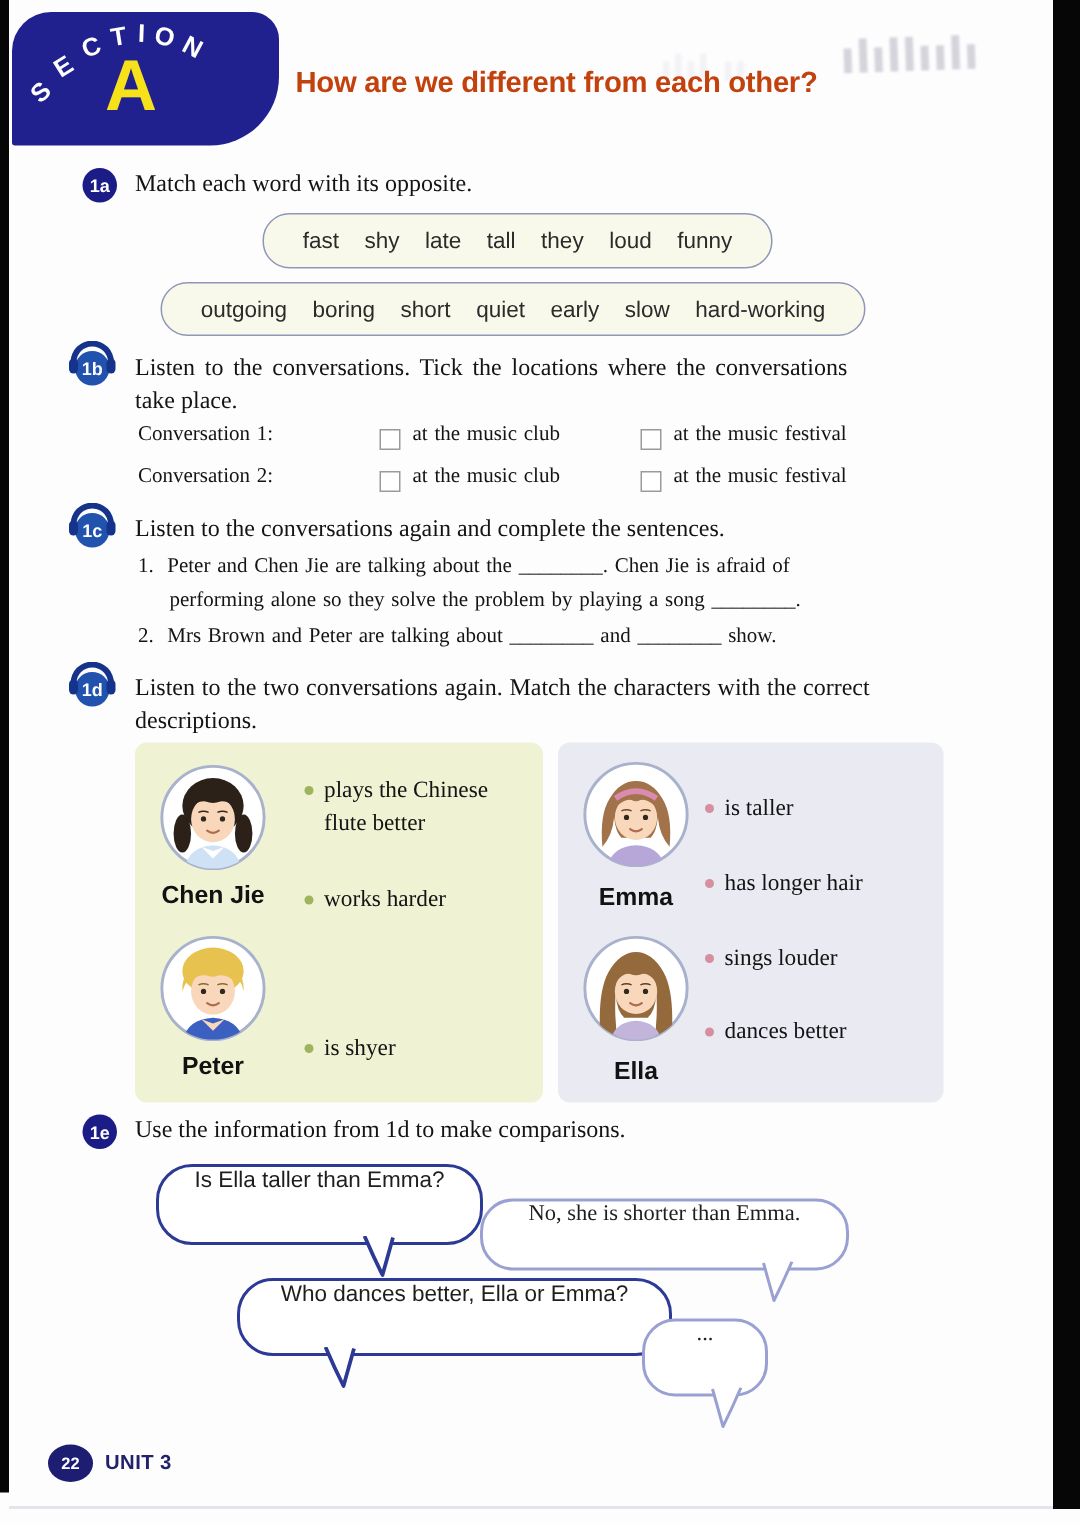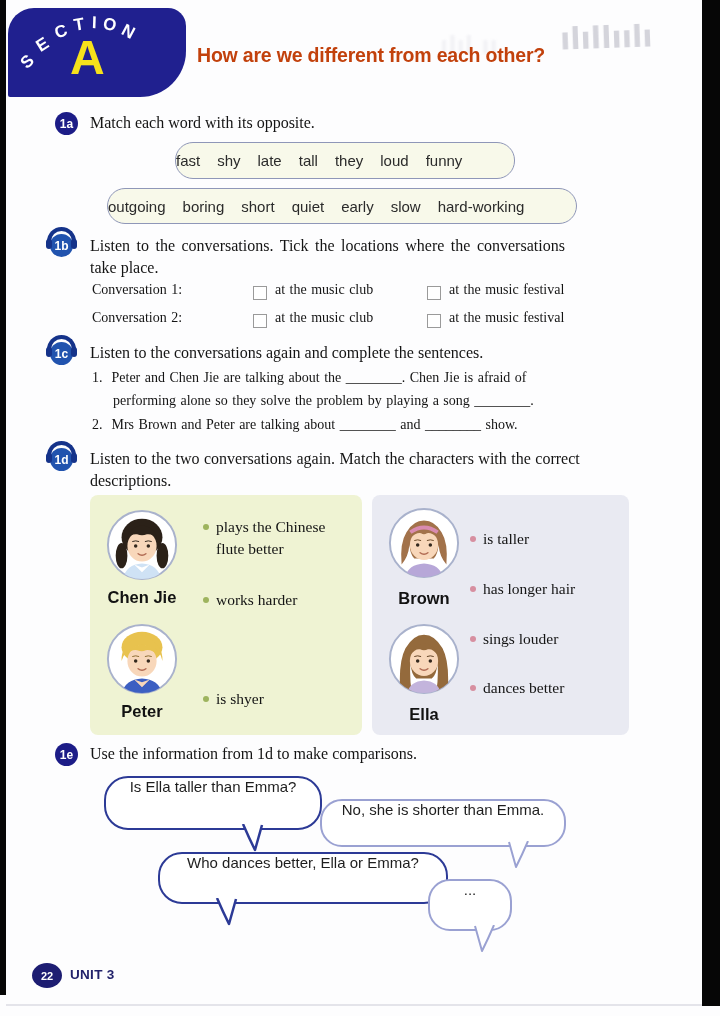--- a/index.html
+++ b/index.html
@@ -34,41 +34,41 @@
            border:4px solid #15338a;border-bottom:none;border-radius:15px 15px 0 0;}
   .hp-band::before,.hp-band::after{content:"";position:absolute;top:8px;width:6px;
            height:10px;border-radius:3px;background:#15338a;}
   .hp-band::before{left:-5px;} .hp-band::after{right:-5px;}
 
   .instr{font-weight:400;font-size:16px;white-space:nowrap;}
   .sline{font-size:14px;white-space:pre;word-spacing:1px;}
 
   
   .wordbox{background:#f8f9ea;border:1.5px solid #8f97b8;border-radius:18px;
-           display:flex;align-items:center;gap:17px;
+           display:flex;align-items:center;justify-content:center;gap:17px;
            font:15px "Liberation Sans",sans-serif;color:#2b2b2b;}
 
   
   .cbx{width:12px;height:12px;border:1.5px solid #9a9a9a;background:#fff;display:inline-block;}
 
   
   .panel-l{left:90px;top:495px;width:272px;height:240px;background:#eff3d3;border-radius:8px;}
   .panel-r{left:372px;top:495px;width:257px;height:240px;background:#e9eaf2;border-radius:8px;}
   .avatar{position:absolute;width:74px;height:74px;}
   .char-name{position:absolute;width:110px;text-align:center;
              font:700 16.5px "Liberation Sans",sans-serif;color:#121212;}
   .bullet{position:absolute;font-size:15.5px;line-height:22px;}
   .bullet .dot{position:absolute;left:-13px;top:8px;width:6px;height:6px;border-radius:50%;}
   .dot-green{background:#9eb45e;} .dot-pink{background:#d78fa0;}
 
   
   .bubble{position:absolute;background:#fff;display:flex;align-items:flex-start;
           justify-content:center;font:15px "Liberation Sans",sans-serif;color:#1e1e1e;}
   .bub-dark{border:2.5px solid #2c3a96;border-radius:24px;}
-  .bub-light{border:2px solid #9aa1d2;border-radius:22px;}
+  .bub-light{border:2px solid #9aa1d2;border-radius:22px;font-family:Liberation Serif, serif;}
   .tail{position:absolute;}
 
   
   .page-oval{left:32px;top:963px;width:30px;height:25px;border-radius:50%;background:#1d1d72;
              color:#fff;font:700 11px "Liberation Sans",sans-serif;display:flex;
              align-items:center;justify-content:center;}
   .unit-label{left:70px;top:967px;color:#22226b;font:700 13.5px "Liberation Sans",sans-serif;
               letter-spacing:.3px;}
 </style>
 </head>
@@ -226,21 +226,21 @@
       <path d="M24,33 Q28,23 38,22 Q48,23 52,33 Q46,27 41,28 Q38,30 35,28 Q30,27 24,33 Z" fill="#a2724a"></path>
       <path d="M24,27 Q38,17 52,27" stroke="#d98bb0" stroke-width="4" fill="none"></path>
       <circle cx="31.5" cy="40" r="1.8" fill="#33281e"></circle>
         <circle cx="44.5" cy="40" r="1.8" fill="#33281e"></circle>
       <path d="M28,35.5 Q31.5,34 35,35.5" stroke="#6b4a2a" stroke-width="1" fill="none"></path>
       <path d="M41,35.5 Q44.5,34 48,35.5" stroke="#6b4a2a" stroke-width="1" fill="none"></path>
       <path d="M34,48 Q38,51 42,48" stroke="#b06a52" stroke-width="1.5" fill="none" stroke-linecap="round"></path>
       <path d="M18,76 Q20,60 38,59 Q56,60 58,76 Z" fill="#b7a7d8"></path>
     </g>
   </svg>
-  <div class="abs char-name" style="left:369px;top:589px">Brown</div>
+  <div class="abs char-name" style="left:369px;top:589px">Emma</div>
   <svg class="avatar" style="left:387px;top:622px" viewBox="0 0 76 76">
     <defs>
         <clipPath id="cpD">
           <circle cx="38" cy="38" r="35"></circle>
         </clipPath>
       </defs>
     <circle cx="38" cy="38" r="35" fill="#ffffff" stroke="#a9b2cc" stroke-width="2"></circle>
     <g clip-path="url(#cpD)">
       <path d="M14,76 Q11,42 19,27 Q27,13 38,13 Q49,13 57,27 Q65,42 62,76 L50,76 Q53,60 52,42 Q51,54 46,58 L30,58 Q25,54 24,42 Q23,60 26,76 Z" fill="#946a3c"></path>
       <ellipse cx="38" cy="40" rx="14.5" ry="15.5" fill="#f8d7ba"></ellipse>

